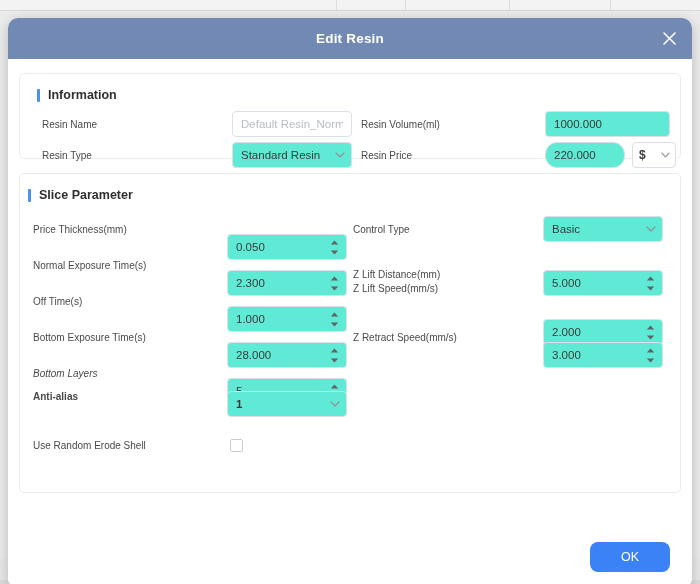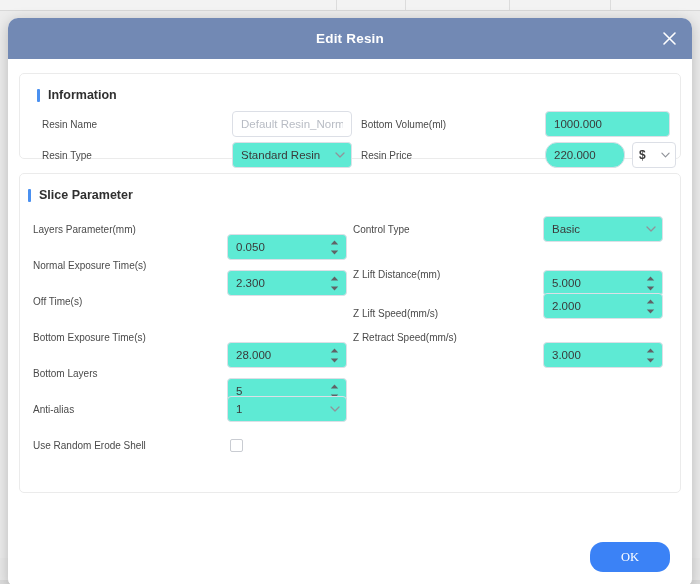--- a/index.html
+++ b/index.html
@@ -240,22 +240,22 @@
     justify-content: flex-end;
     padding-right: 22px;
     background: #fff;
   }
   #ok-button {
     width: 80px;
     height: 30px;
     background: #3b82f6;
     color: #fff;
     border: none;
-    border-radius: 13px;
-    font-family: Liberation Serif, serif;
+    border-radius: 8px;
+    font-family: Liberation Sans, sans-serif;
     font-size: 12.5px;
     cursor: pointer;
   }
 </style>
 </head>
 <body>
 
 <div id="app-background">
   <div id="bg-top-strip">
     <div class="bg-cell" style="width:336px"></div>
@@ -297,21 +297,21 @@
         <span>Information</span>
       </div>
 
       <div class="form-grid">
 
         <div class="field-label">Resin Name</div>
         <div class="field-control">
           <input class="txt-input w120" type="text" readonly="" placeholder="Default Resin_Normal" value="" style="">
         </div>
         <div class="right-group">
-          <div class="field-label">Bottom Volume(ml)</div>
+          <div class="field-label">Resin Volume(ml)</div>
           <div class="field-control">
             <input class="txt-input w125" type="text" value="1000.000" style="">
           </div>
         </div>
 
         <div class="row-spacer"></div>
 
         <div class="field-label">Resin Type</div>
         <div class="field-control">
           <div class="select-wrap">
@@ -342,21 +342,21 @@
 
     <div class="panel" id="slice-panel">
       <div class="panel-title">
         <span class="title-bar"></span>
         <span>Slice Parameter</span>
       </div>
 
       <div style="display:flex;">
         <div id="slice-left-col" style="width:320px">
             <div style="display: flex; align-items: center; height: 36px;">
-              <div class="field-label" style="width: 196px;">Layers Parameter(mm)</div>
+              <div class="field-label" style="width: 196px;">Price Thickness(mm)</div>
               <div><span class="spinner-wrap"><input class="num-input" type="text" value="0.050" style=""><span class="spinner-btns">
                     <svg width="9" height="5" viewBox="0 0 9 5">
                       <path d="M4.5 0.5 L8.2 4.5 L0.8 4.5 Z" fill="#606266"></path>
                     </svg>
                     <svg width="9" height="5" viewBox="0 0 9 5">
                       <path d="M4.5 4.5 L0.8 0.5 L8.2 0.5 Z" fill="#606266"></path>
                     </svg>
                   </span></span></div>
             </div>
             <div style="display: flex; align-items: center; height: 36px;">
@@ -365,44 +365,52 @@
                     <svg width="9" height="5" viewBox="0 0 9 5">
                       <path d="M4.5 0.5 L8.2 4.5 L0.8 4.5 Z" fill="#606266"></path>
                     </svg>
                     <svg width="9" height="5" viewBox="0 0 9 5">
                       <path d="M4.5 4.5 L0.8 0.5 L8.2 0.5 Z" fill="#606266"></path>
                     </svg>
                   </span></span></div>
             </div>
             <div style="display: flex; align-items: center; height: 36px;">
               <div class="field-label" style="width: 196px;">Off Time(s)</div>
+              <div><span class="spinner-wrap"><input class="num-input" type="text" value="1.000" style=""><span class="spinner-btns">
+                    <svg width="9" height="5" viewBox="0 0 9 5">
+                      <path d="M4.5 0.5 L8.2 4.5 L0.8 4.5 Z" fill="#606266"></path>
+                    </svg>
+                    <svg width="9" height="5" viewBox="0 0 9 5">
+                      <path d="M4.5 4.5 L0.8 0.5 L8.2 0.5 Z" fill="#606266"></path>
+                    </svg>
+                  </span></span></div>
             </div>
             <div style="display: flex; align-items: center; height: 36px;">
               <div class="field-label" style="width: 196px;">Bottom Exposure Time(s)</div>
               <div><span class="spinner-wrap"><input class="num-input" type="text" value="28.000" style=""><span class="spinner-btns">
                     <svg width="9" height="5" viewBox="0 0 9 5">
                       <path d="M4.5 0.5 L8.2 4.5 L0.8 4.5 Z" fill="#606266"></path>
                     </svg>
                     <svg width="9" height="5" viewBox="0 0 9 5">
                       <path d="M4.5 4.5 L0.8 0.5 L8.2 0.5 Z" fill="#606266"></path>
                     </svg>
                   </span></span></div>
             </div>
             <div style="display: flex; align-items: center; height: 36px;">
-              <div class="field-label" style="width: 196px;">Bottom Layers</div>
+              <div class="field-label" style="width: 196px; font-style: italic;">Bottom Layers</div>
               <div><span class="spinner-wrap"><input class="num-input" type="text" value="5" style=""><span class="spinner-btns">
                     <svg width="9" height="5" viewBox="0 0 9 5">
                       <path d="M4.5 0.5 L8.2 4.5 L0.8 4.5 Z" fill="#606266"></path>
                     </svg>
                     <svg width="9" height="5" viewBox="0 0 9 5">
                       <path d="M4.5 4.5 L0.8 0.5 L8.2 0.5 Z" fill="#606266"></path>
                     </svg>
                   </span></span></div>
             </div>
-            <div style="display: flex; align-items: center; height: 36px;">
+            <div style="display: flex; align-items: flex-start; height: 36px; font-weight: bold;">
               <div class="field-label" style="width: 196px;">Anti-alias</div>
               <div><div class="select-wrap"><div class="select-input w120">1</div><span class="chev">
                     <svg width="10" height="6" viewBox="0 0 10 6">
                       <path d="M1 1 L5 5 L9 1" stroke="#909399" stroke-width="1.3" fill="none" stroke-linecap="round" stroke-linejoin="round"></path>
                     </svg>
                   </span></div></div>
             </div>
             <div style="display: flex; align-items: center; height: 36px;">
               <div class="field-label" style="width: 196px;">Use Random Erode Shell</div>
               <div style="display: flex; align-items: center; height: 26px;">
@@ -423,21 +431,21 @@
               <div class="field-label" style="width: 190px; margin-top: 18px;">Z Lift Distance(mm)</div>
               <div><span class="spinner-wrap"><input class="num-input" type="text" value="5.000" style=""><span class="spinner-btns">
                     <svg width="9" height="5" viewBox="0 0 9 5">
                       <path d="M4.5 0.5 L8.2 4.5 L0.8 4.5 Z" fill="#606266"></path>
                     </svg>
                     <svg width="9" height="5" viewBox="0 0 9 5">
                       <path d="M4.5 4.5 L0.8 0.5 L8.2 0.5 Z" fill="#606266"></path>
                     </svg>
                   </span></span></div>
             </div>
-            <div style="display: flex; align-items: flex-end; height: 36px;">
+            <div style="display: flex; align-items: flex-start; height: 36px;">
               <div class="field-label" style="width: 190px;">Z Lift Speed(mm/s)</div>
               <div><span class="spinner-wrap"><input class="num-input" type="text" value="2.000" style=""><span class="spinner-btns">
                     <svg width="9" height="5" viewBox="0 0 9 5">
                       <path d="M4.5 0.5 L8.2 4.5 L0.8 4.5 Z" fill="#606266"></path>
                     </svg>
                     <svg width="9" height="5" viewBox="0 0 9 5">
                       <path d="M4.5 4.5 L0.8 0.5 L8.2 0.5 Z" fill="#606266"></path>
                     </svg>
                   </span></span></div>
             </div>

